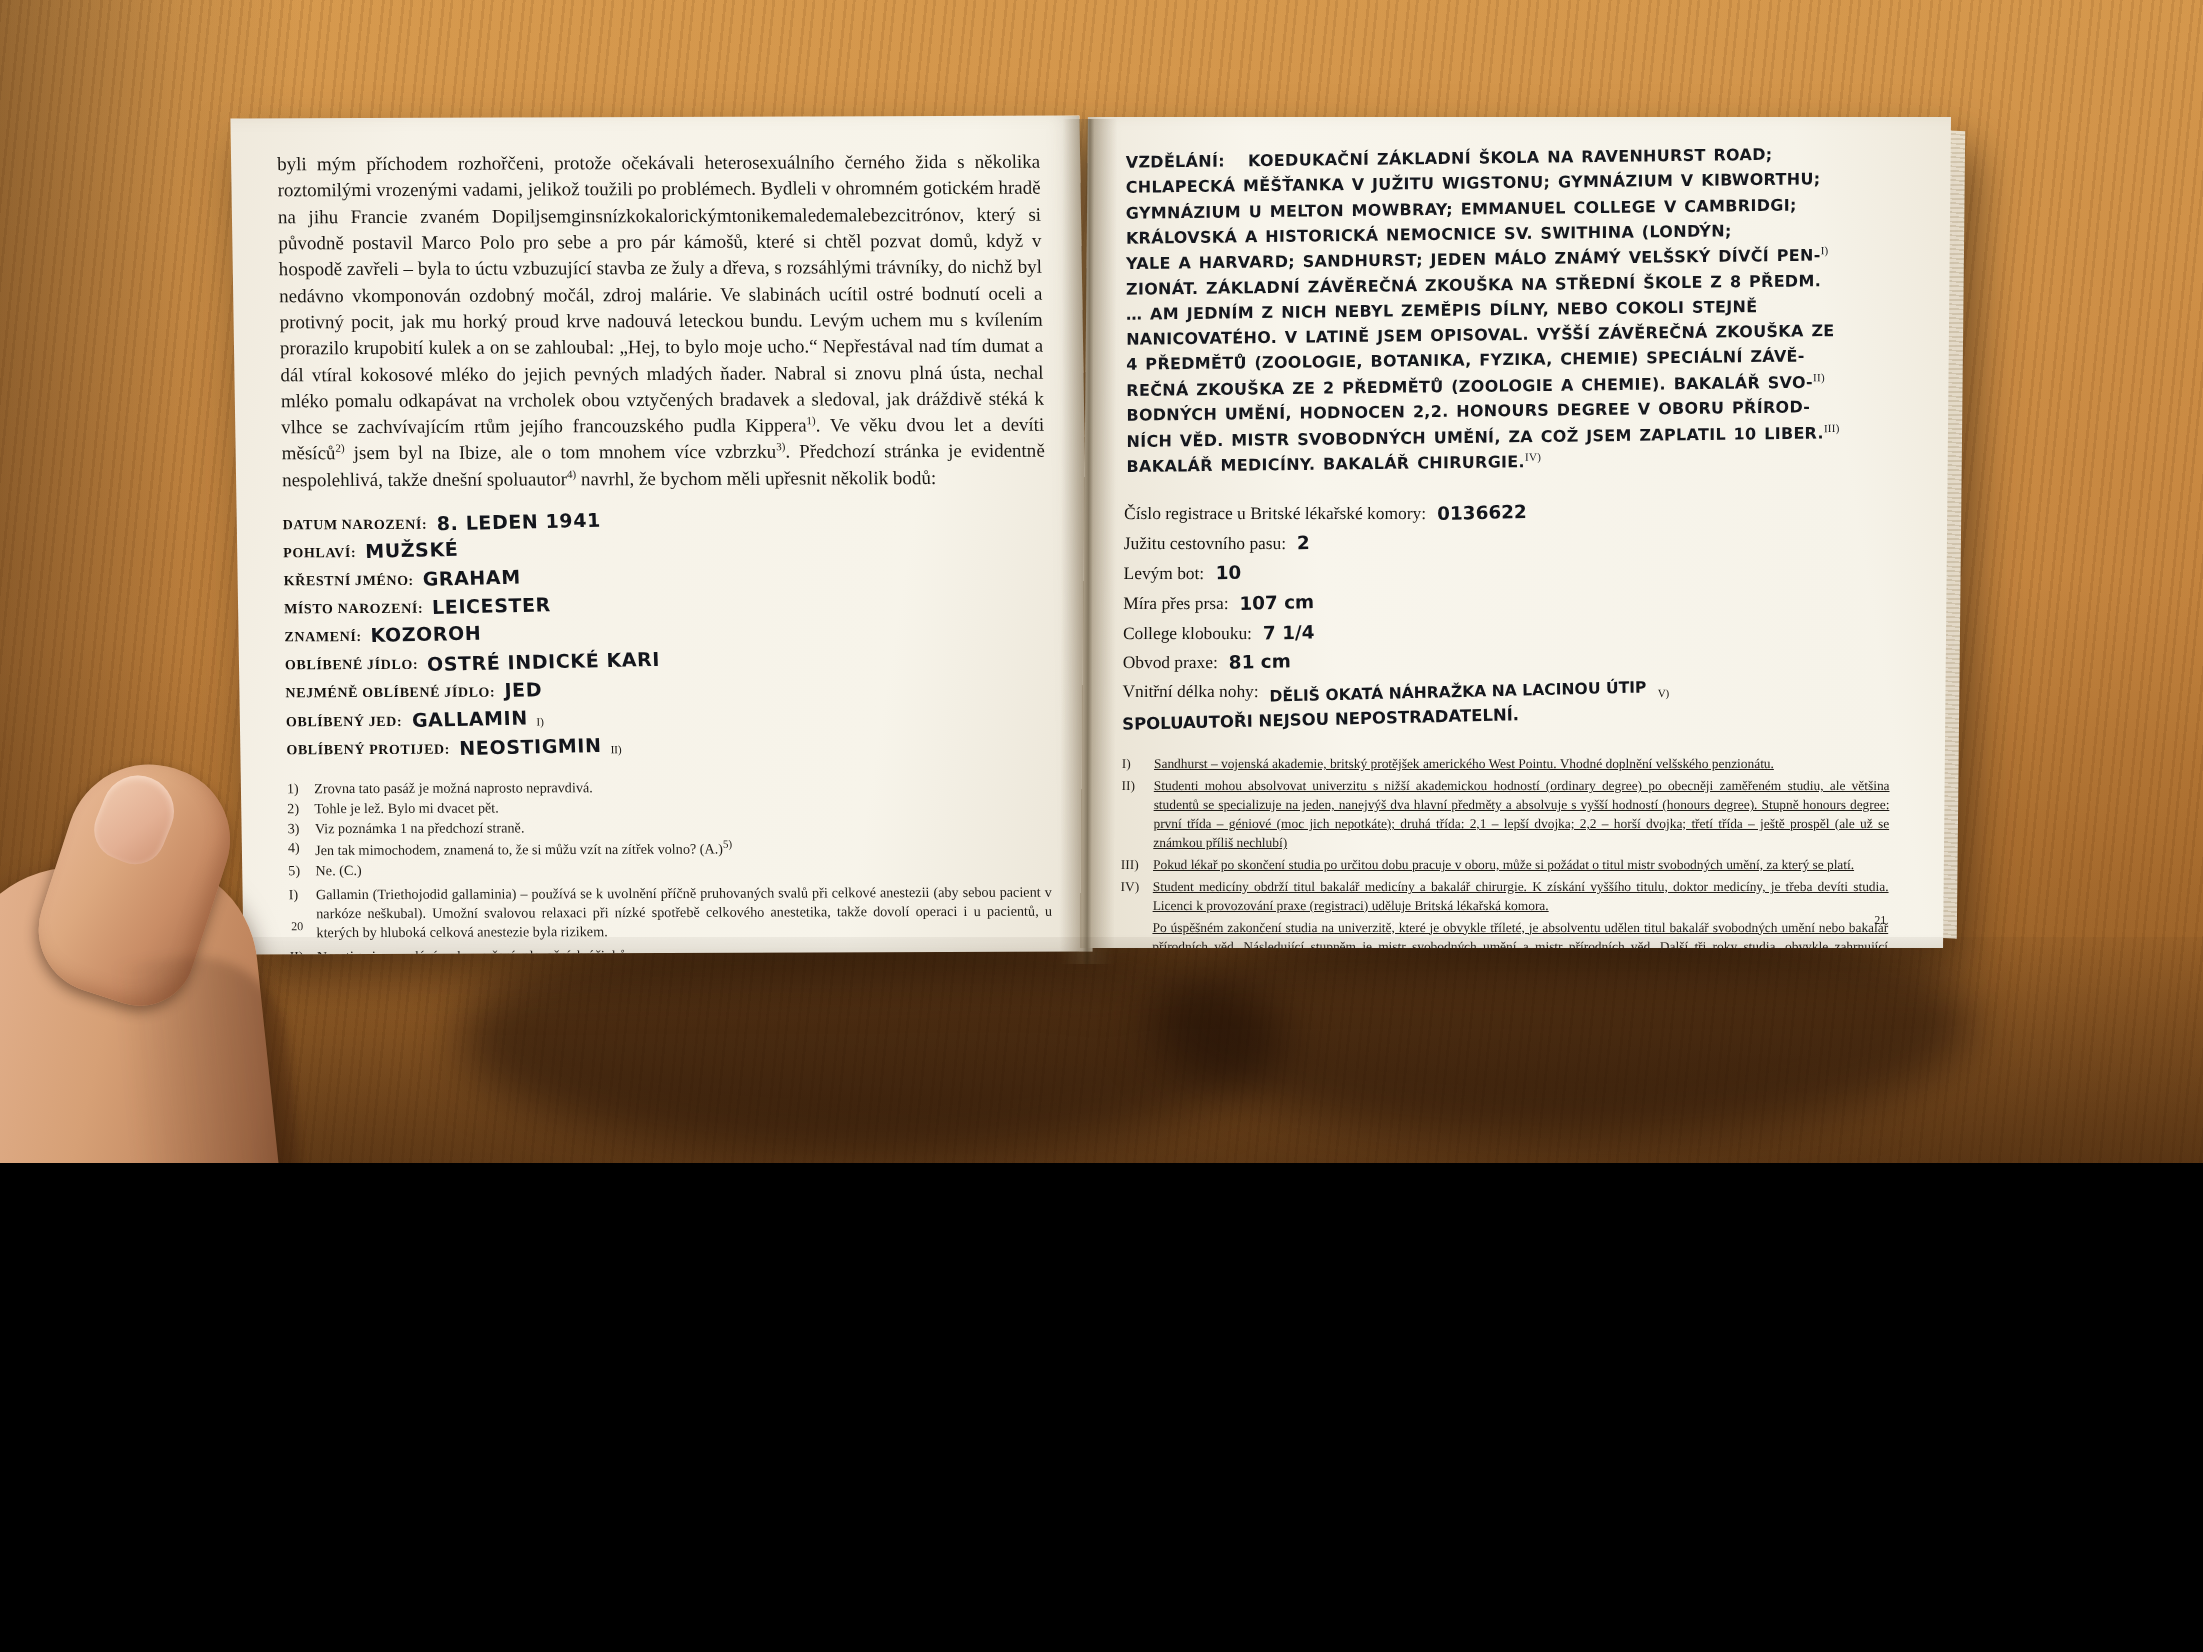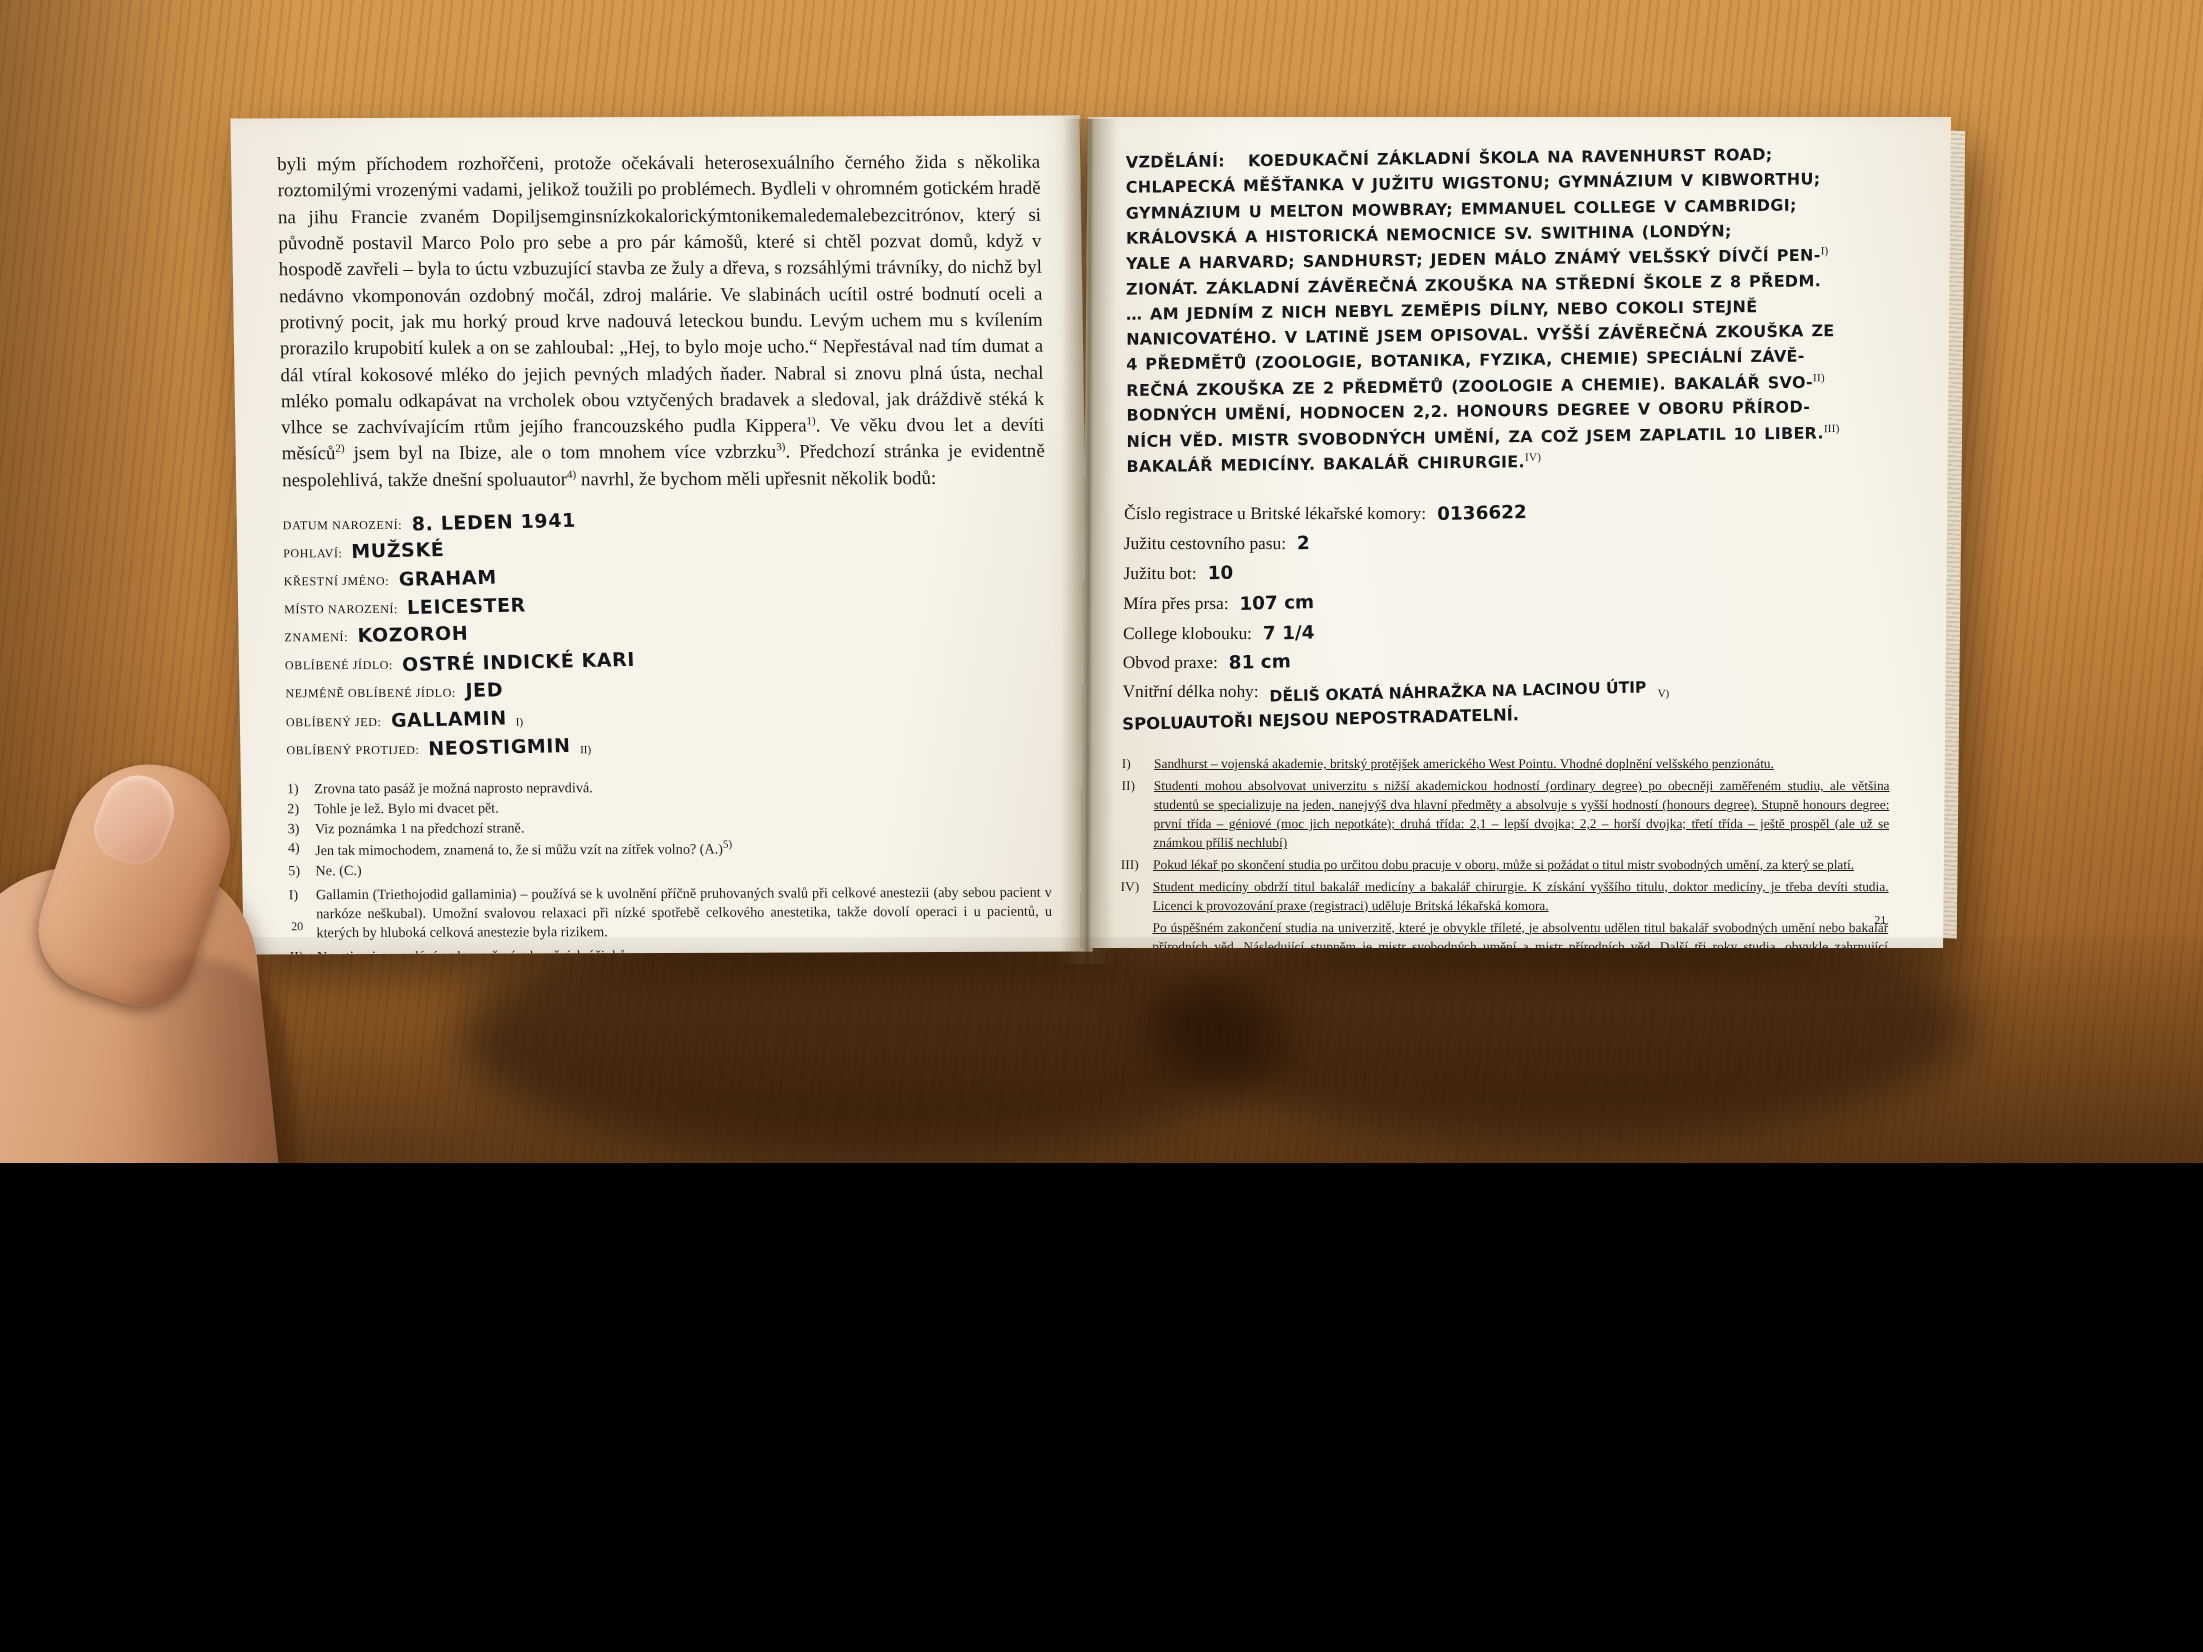--- a/index.html
+++ b/index.html
@@ -120,21 +120,21 @@
   
   .formlist {
     margin-top: 14.7px;
     font-family: "Liberation Serif", serif;
     font-size: 18.4px;
     line-height: 1.48;
     color: #14110e;
   }
   .formrow { display: flex; align-items: baseline; gap: 9.2px; }
   .flabel { letter-spacing: 0.4px; }
-  .caps { font-variant: small-caps; text-transform: uppercase; font-size: 12px; letter-spacing: 0.6px; }
+  .caps { font-variant: small-caps; text-transform: uppercase; font-size: 14px; letter-spacing: 0.6px; font-weight: bold; }
   .hand {
     font-family: "DejaVu Sans", sans-serif;
     font-weight: 700;
     font-size: 19px;
     letter-spacing: 0.6px;
     color: #14161c;
     transform: rotate(-1.1deg);
     display: inline-block;
     text-transform: uppercase;
   }
@@ -390,21 +390,21 @@
       <div class="reglist">
         <div class="regrow">
           <span>Číslo registrace u Britské lékařské komory:</span>
           <span class="reghand">0136622</span>
         </div>
         <div class="regrow">
           <span>Južitu cestovního pasu:</span>
           <span class="reghand">2</span>
         </div>
         <div class="regrow">
-          <span>Južitu bot:</span>
+          <span>Levým bot:</span>
           <span class="reghand">10</span>
         </div>
         <div class="regrow">
           <span>Míra přes prsa:</span>
           <span class="reghand">107 cm</span>
         </div>
         <div class="regrow">
           <span>College klobouku:</span>
           <span class="reghand">7 1/4</span>
         </div>

